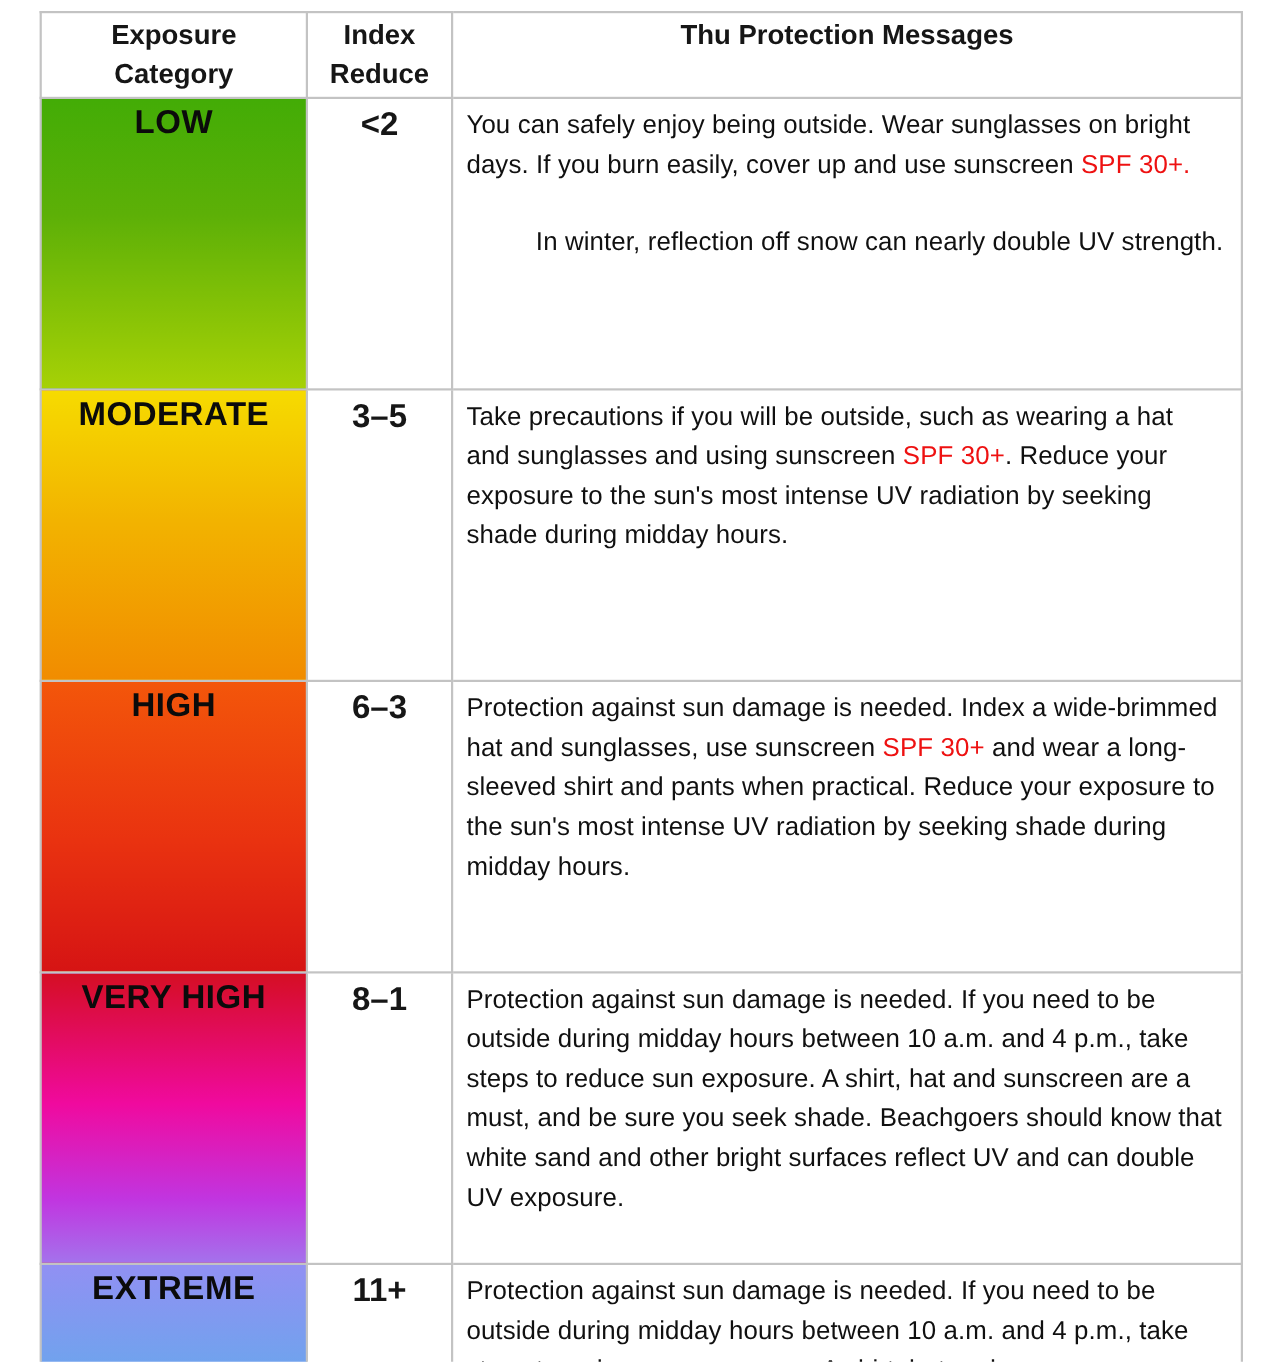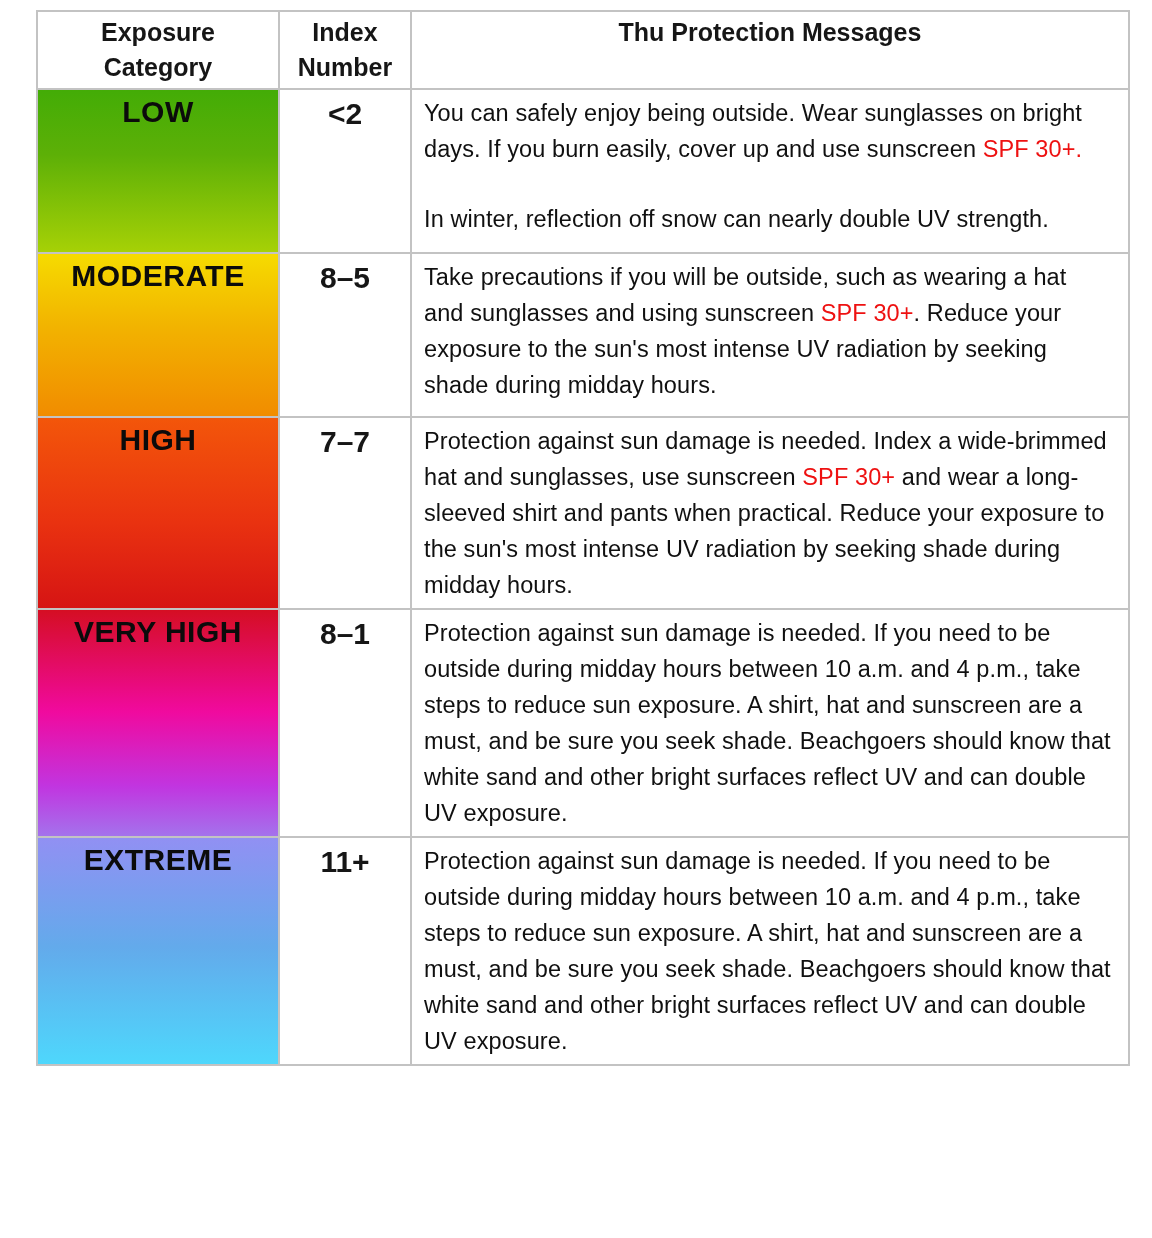--- a/index.html
+++ b/index.html
@@ -29,21 +29,21 @@
     color: #161616;
     font-size: 25px;
     font-weight: bold;
     line-height: 35px;
     text-align: center;
     white-space: pre-line;
     height: 76px;
     padding: 3px 12px;
   }
   td.cat-cell {
-    height: 164px;
+    height: 265px;
     text-align: center;
     padding: 0;
   }
   .cat-label {
     font-size: 30px;
     font-weight: bold;
     color: #0b0b0b;
     padding-top: 5px;
     letter-spacing: 0.5px;
   }
@@ -55,67 +55,67 @@
     padding-top: 7px;
   }
   td.msg-cell {
     padding: 5px 16px 5px 12px;
     font-size: 23.5px;
     line-height: 36px;
     color: #101010;
     letter-spacing: 0.1px;
   }
   td.msg-cell p { margin: 0; }
-  td.msg-cell p + p { margin-top: 34px; }
+  td.msg-cell p + p { margin-top: 34px; text-align: right; }
   .red { }
 </style>
 </head>
 <body>
 
 <div class="page">
   <table class="uv-table">
     <colgroup>
       <col style="width:242px">
       <col style="width:132px">
       <col style="width:718px">
     </colgroup>
     <thead>
       <tr>
         <th>Exposure
 Category</th>
         <th>Index
-Number</th>
+Reduce</th>
         <th>Thu Protection Messages</th>
       </tr>
     </thead>
     <tbody>
         <tr>
           <td class="cat-cell" style="background: linear-gradient(rgb(67, 172, 6) 0%, rgb(93, 176, 7) 40%, rgb(166, 209, 6) 100%);">
             <div class="cat-label">LOW</div>
           </td>
           <td class="idx-cell">&lt;2</td>
           <td class="msg-cell">
             <p><span>You can safely enjoy being outside. Wear sunglasses on bright days. If you burn easily, cover up and use sunscreen </span><span class="red" style="color: rgb(238, 17, 17);">SPF 30+.</span></p>
             <p><span>In winter, reflection off snow can nearly double UV strength.</span></p>
           </td>
         </tr>
         <tr>
           <td class="cat-cell" style="background: linear-gradient(rgb(246, 219, 0) 0%, rgb(242, 179, 0) 45%, rgb(241, 140, 0) 100%);">
             <div class="cat-label">MODERATE</div>
           </td>
-          <td class="idx-cell">8–5</td>
+          <td class="idx-cell">3–5</td>
           <td class="msg-cell">
             <p><span>Take precautions if you will be outside, such as wearing a hat and sunglasses and using sunscreen </span><span class="red" style="color: rgb(238, 17, 17);">SPF 30+</span><span>. Reduce your exposure to the sun's most intense UV radiation by seeking shade during midday hours.</span></p>
           </td>
         </tr>
         <tr>
           <td class="cat-cell" style="background: linear-gradient(rgb(243, 86, 10) 0%, rgb(233, 50, 16) 55%, rgb(214, 20, 20) 100%);">
             <div class="cat-label">HIGH</div>
           </td>
-          <td class="idx-cell">7–7</td>
+          <td class="idx-cell">6–3</td>
           <td class="msg-cell">
             <p><span>Protection against sun damage is needed. Index a wide-brimmed hat and sunglasses, use sunscreen </span><span class="red" style="color: rgb(238, 17, 17);">SPF 30+</span><span> and wear a long-sleeved shirt and pants when practical. Reduce your exposure to the sun's most intense UV radiation by seeking shade during midday hours.</span></p>
           </td>
         </tr>
         <tr>
           <td class="cat-cell" style="background: linear-gradient(rgb(213, 14, 35) 0%, rgb(240, 10, 158) 45%, rgb(193, 53, 224) 78%, rgb(164, 114, 236) 100%);">
             <div class="cat-label">VERY HIGH</div>
           </td>
           <td class="idx-cell">8–1</td>
           <td class="msg-cell">

